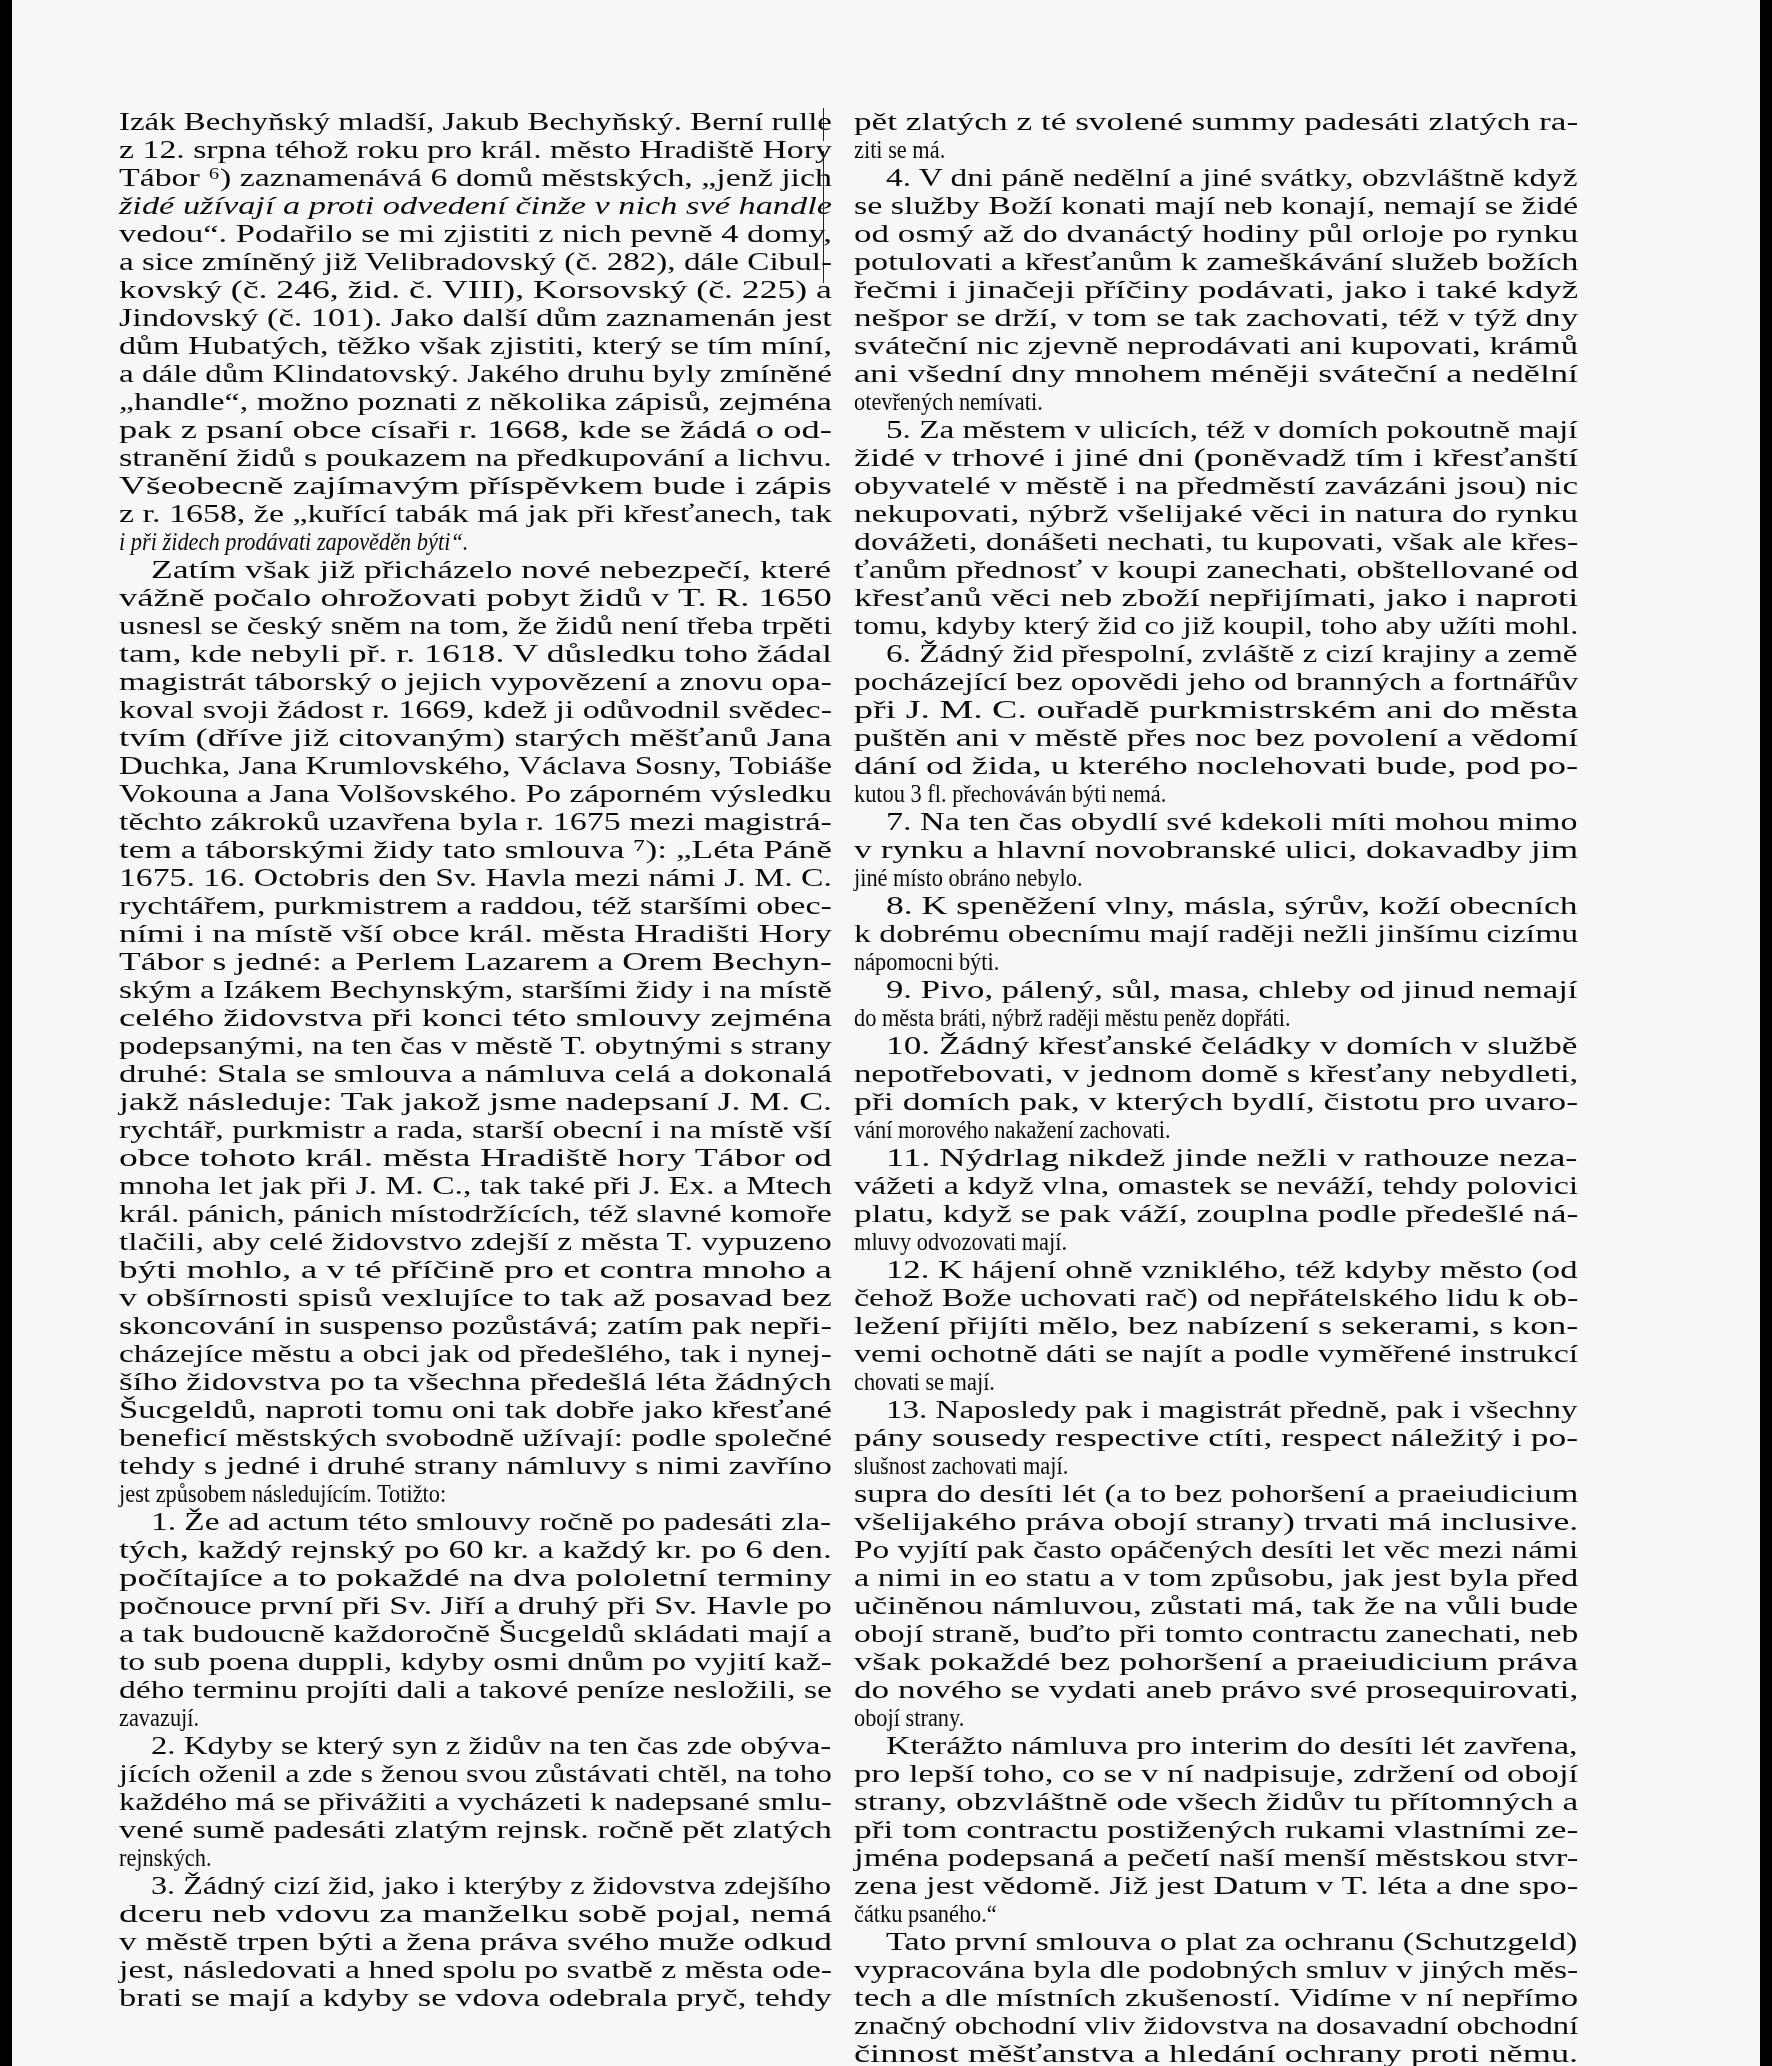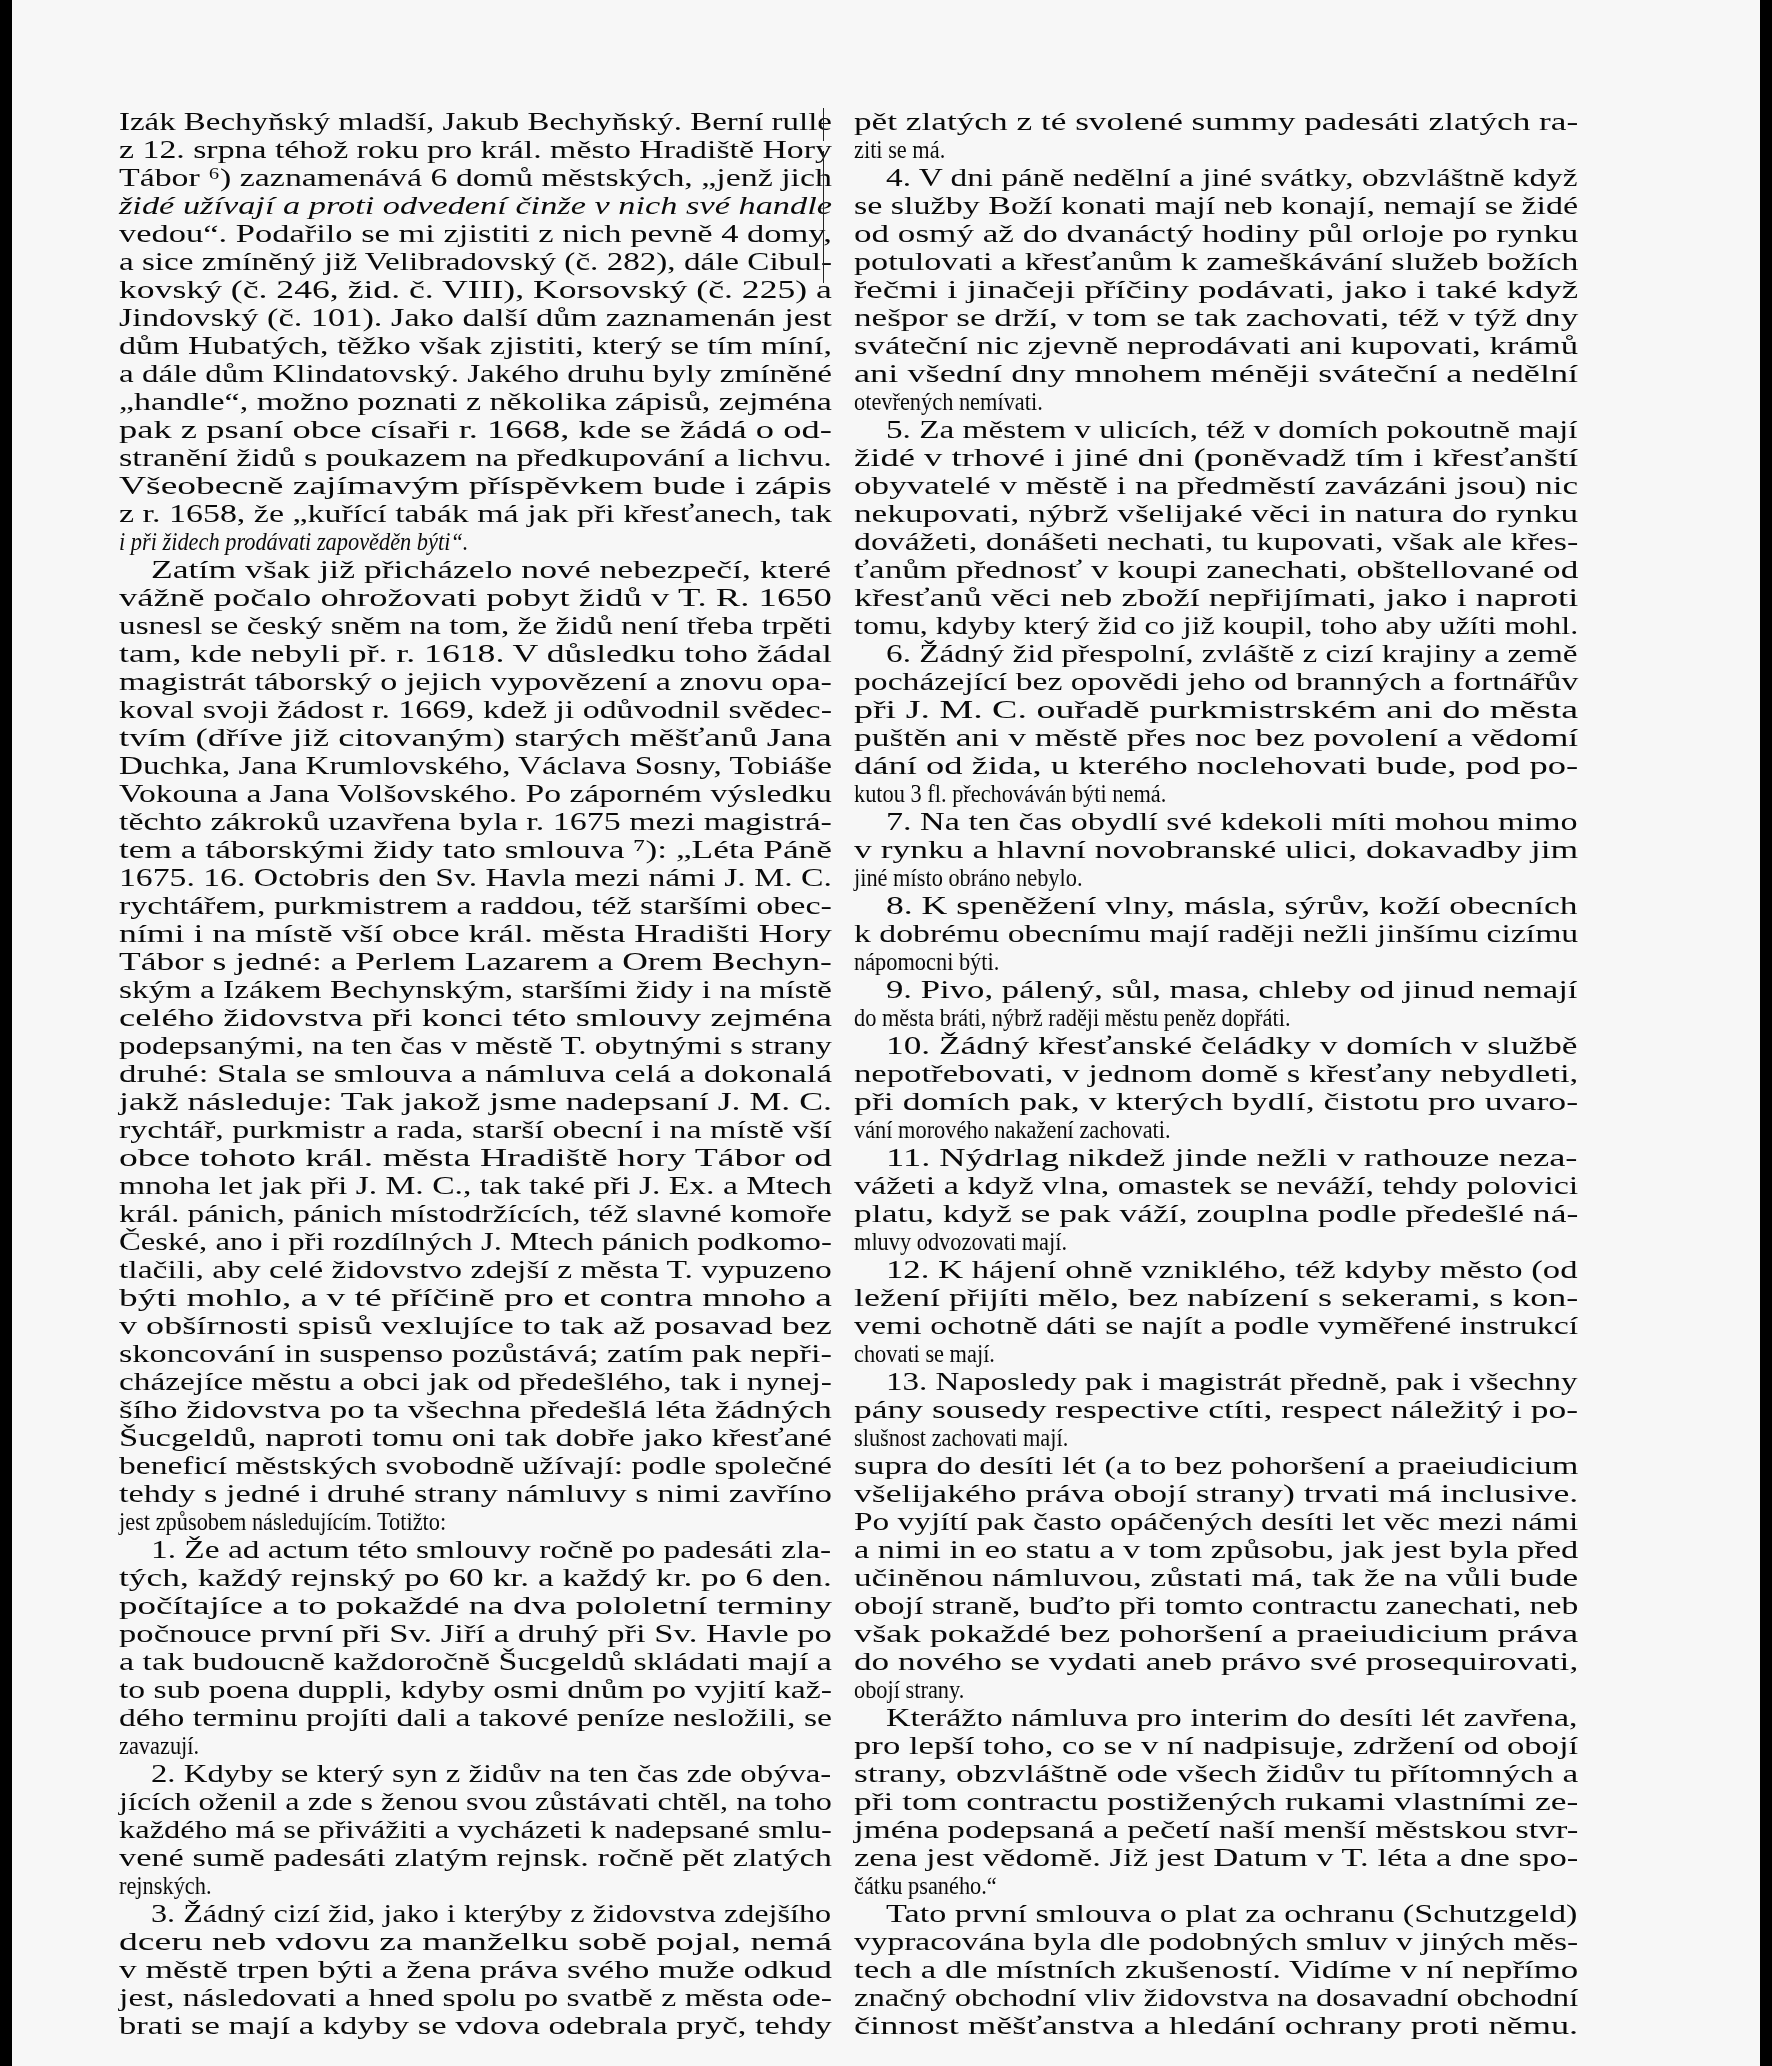--- a/index.html
+++ b/index.html
@@ -142,23 +142,20 @@
       <div class="line-box">
         <span class="t" style="left: 0px; transform: scaleX(1.4491);">obce tohoto král. města Hradiště hory Tábor od</span>
       </div>
       <div class="line-box">
         <span class="t" style="left: 0px; transform: scaleX(1.2906);">mnoha let jak při J. M. C., tak také při J. Ex. a Mtech</span>
       </div>
       <div class="line-box">
         <span class="t" style="left: 0px; transform: scaleX(1.2841);">král. pánich, pánich místodržících, též slavné komoře</span>
       </div>
       <div class="line-box">
-        <span class="t" style="left: 0px; transform: scaleX(1.2593);">České, ano i při rozdílných J. Mtech pánich podkomo-</span>
-      </div>
-      <div class="line-box">
         <span class="t" style="left: 0px; transform: scaleX(1.2913);">tlačili, aby celé židovstvo zdejší z města T. vypuzeno</span>
       </div>
       <div class="line-box">
         <span class="t" style="left: 0px; transform: scaleX(1.4372);">býti mohlo, a v té příčině pro et contra mnoho a</span>
       </div>
       <div class="line-box">
         <span class="t" style="left: 0px; transform: scaleX(1.3906);">v obšírnosti spisů vexlujíce to tak až posavad bez</span>
       </div>
       <div class="line-box">
         <span class="t" style="left: 0px; transform: scaleX(1.3199);">skoncování in suspenso pozůstává; zatím pak nepři-</span>
@@ -355,20 +352,23 @@
         <span class="t" style="left: 0px; transform: scaleX(1.3095);">vážeti a když vlna, omastek se neváží, tehdy polovici</span>
       </div>
       <div class="line-box">
         <span class="t" style="left: 0px; transform: scaleX(1.3667);">platu, když se pak váží, zouplna podle předešlé ná-</span>
       </div>
       <div class="line-box">
         <span class="t" style="left: 0px; transform: scaleX(0.86);">mluvy odvozovati mají.</span>
       </div>
       <div class="line-box">
         <span class="t" style="left: 32px; transform: scaleX(1.3338);">12. K hájení ohně vzniklého, též kdyby město (od</span>
+      </div>
+      <div class="line-box">
+        <span class="t" style="left: 0px; transform: scaleX(1.3062);">čehož Bože uchovati rač) od nepřátelského lidu k ob-</span>
       </div>
       <div class="line-box">
         <span class="t" style="left: 0px; transform: scaleX(1.3855);">ležení přijíti mělo, bez nabízení s sekerami, s kon-</span>
       </div>
       <div class="line-box">
         <span class="t" style="left: 0px; transform: scaleX(1.3027);">vemi ochotně dáti se najít a podle vyměřené instrukcí</span>
       </div>
       <div class="line-box">
         <span class="t" style="left: 0px; transform: scaleX(0.86);">chovati se mají.</span>
       </div>

